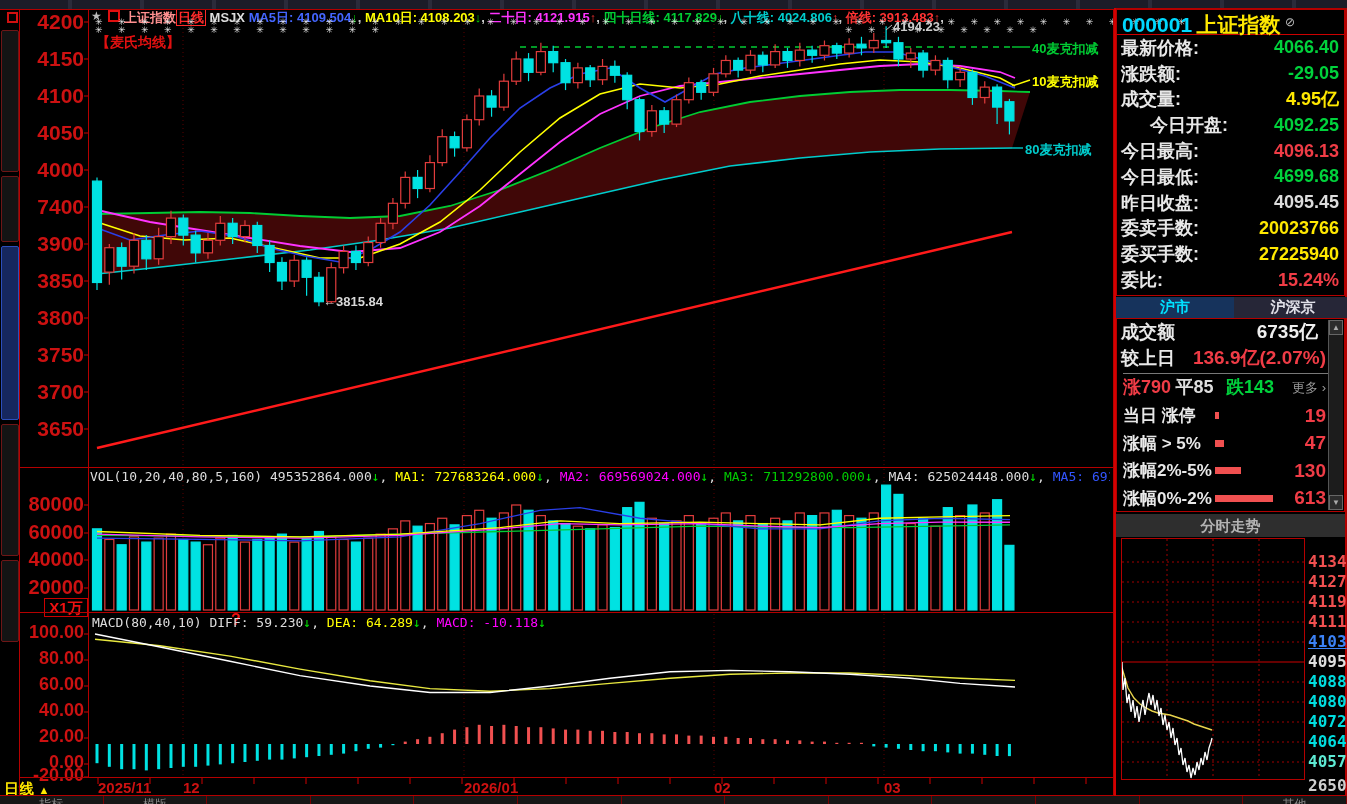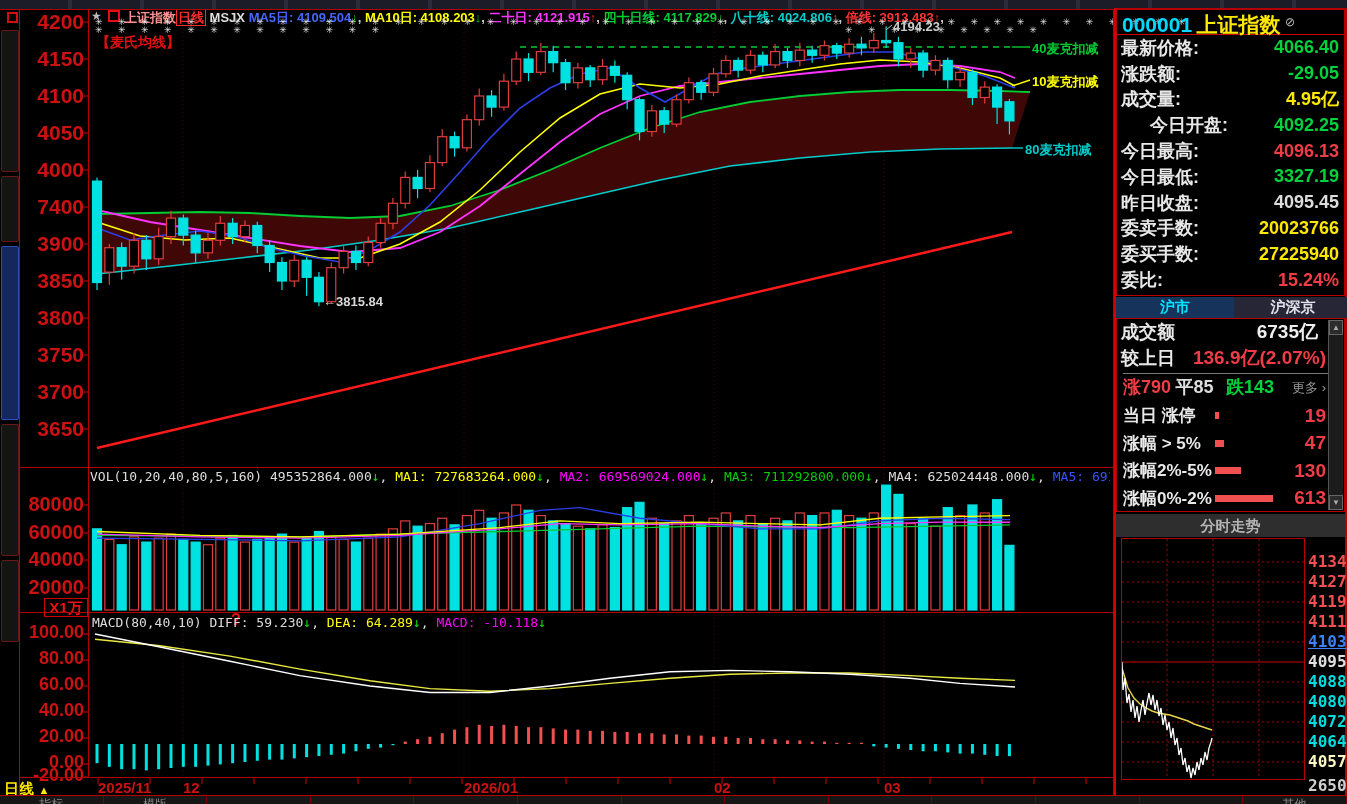--- a/index.html
+++ b/index.html
@@ -552,21 +552,21 @@
         <div class="qrow" style="flex: 1 1 0%; padding-left: 33px;">
           <span class="qlabel">今日开盘:</span>
           <span class="qvalue" style="color: rgb(0, 210, 60);">4092.25</span>
         </div>
         <div class="qrow" style="flex: 1 1 0%;">
           <span class="qlabel">今日最高:</span>
           <span class="qvalue" style="color: rgb(240, 60, 70);">4096.13</span>
         </div>
         <div class="qrow" style="flex: 1 1 0%;">
           <span class="qlabel">今日最低:</span>
-          <span class="qvalue" style="color: rgb(0, 210, 60);">3327.19</span>
+          <span class="qvalue" style="color: rgb(0, 210, 60);">4699.68</span>
         </div>
         <div class="qrow" style="flex: 1 1 0%;">
           <span class="qlabel">昨日收盘:</span>
           <span class="qvalue" style="color: rgb(221, 221, 221);">4095.45</span>
         </div>
         <div class="qrow" style="flex: 1 1 0%;">
           <span class="qlabel">委卖手数:</span>
           <span class="qvalue" style="color: rgb(255, 232, 0);">20023766</span>
         </div>
         <div class="qrow" style="flex: 1 1 0%;">
@@ -636,16 +636,16 @@
       <div class="abs minilab" style="left: 1308px; top: 554px; color: rgb(240, 80, 80);">4134</div>
       <div class="abs minilab" style="left: 1308px; top: 574px; color: rgb(240, 80, 80);">4127</div>
       <div class="abs minilab" style="left: 1308px; top: 594px; color: rgb(240, 80, 80);">4119</div>
       <div class="abs minilab" style="left: 1308px; top: 614px; color: rgb(240, 80, 80);">4111</div>
       <div class="abs minilab" style="left: 1308px; top: 634px; color: #3b82f6; text-decoration: underline;">4103</div>
       <div class="abs minilab" style="left: 1308px; top: 654px; color: rgb(224, 224, 224);">4095</div>
       <div class="abs minilab" style="left: 1308px; top: 674px; color: rgb(0, 221, 224);">4088</div>
       <div class="abs minilab" style="left: 1308px; top: 694px; color: rgb(0, 221, 224);">4080</div>
       <div class="abs minilab" style="left: 1308px; top: 714px; color: rgb(0, 221, 224);">4072</div>
       <div class="abs minilab" style="left: 1308px; top: 734px; color: rgb(0, 221, 224);">4064</div>
-      <div class="abs minilab" style="left: 1308px; top: 754px; color: #fef9c3;">4057</div>
+      <div class="abs minilab" style="left: 1308px; top: 754px; color: #5eead4;">4057</div>
       <div class="abs minilab" style="left: 1308px; top: 778px; color: rgb(207, 207, 207);">26505</div>
     </div>
 </div>
 
 </body></html>

